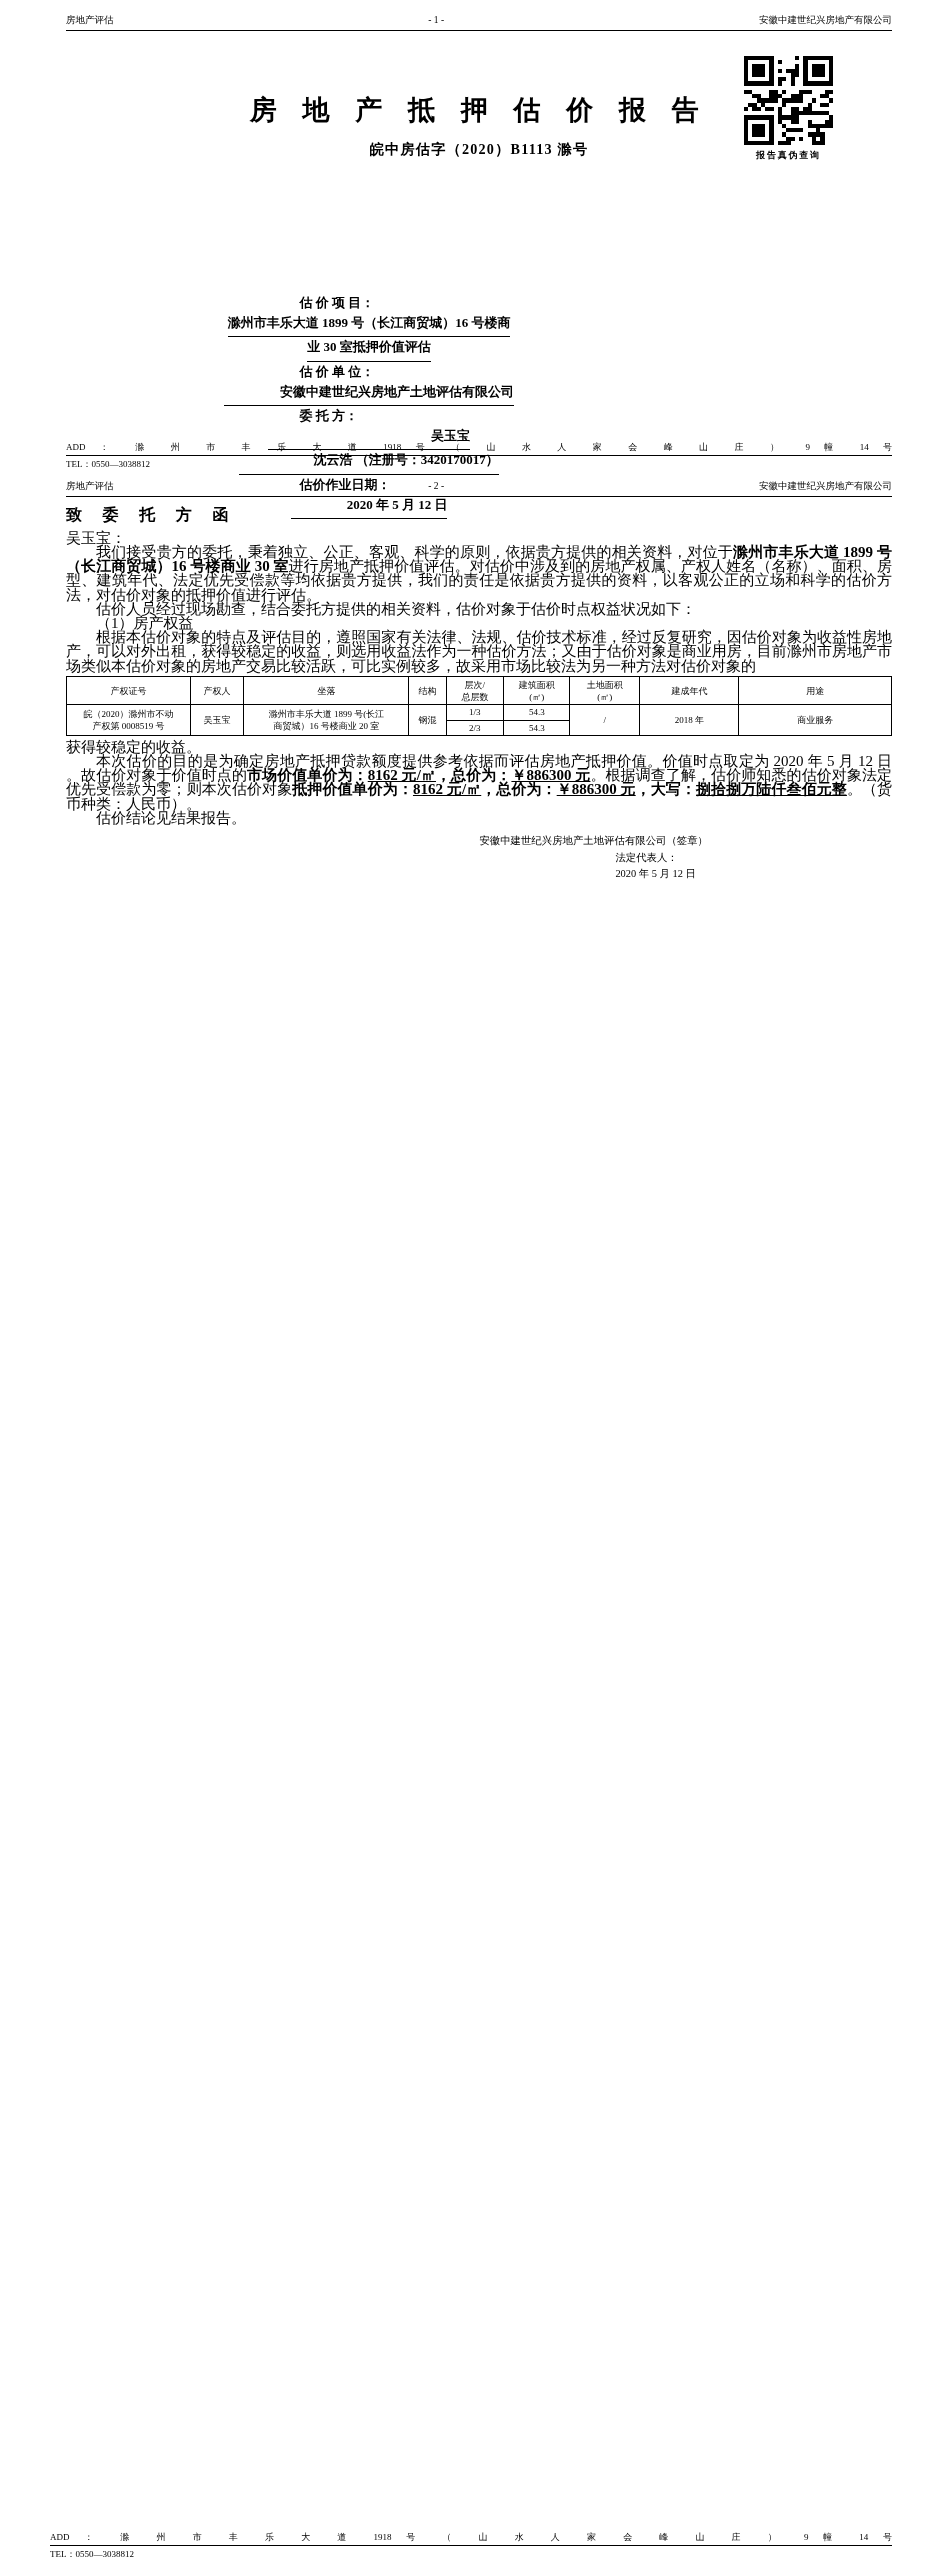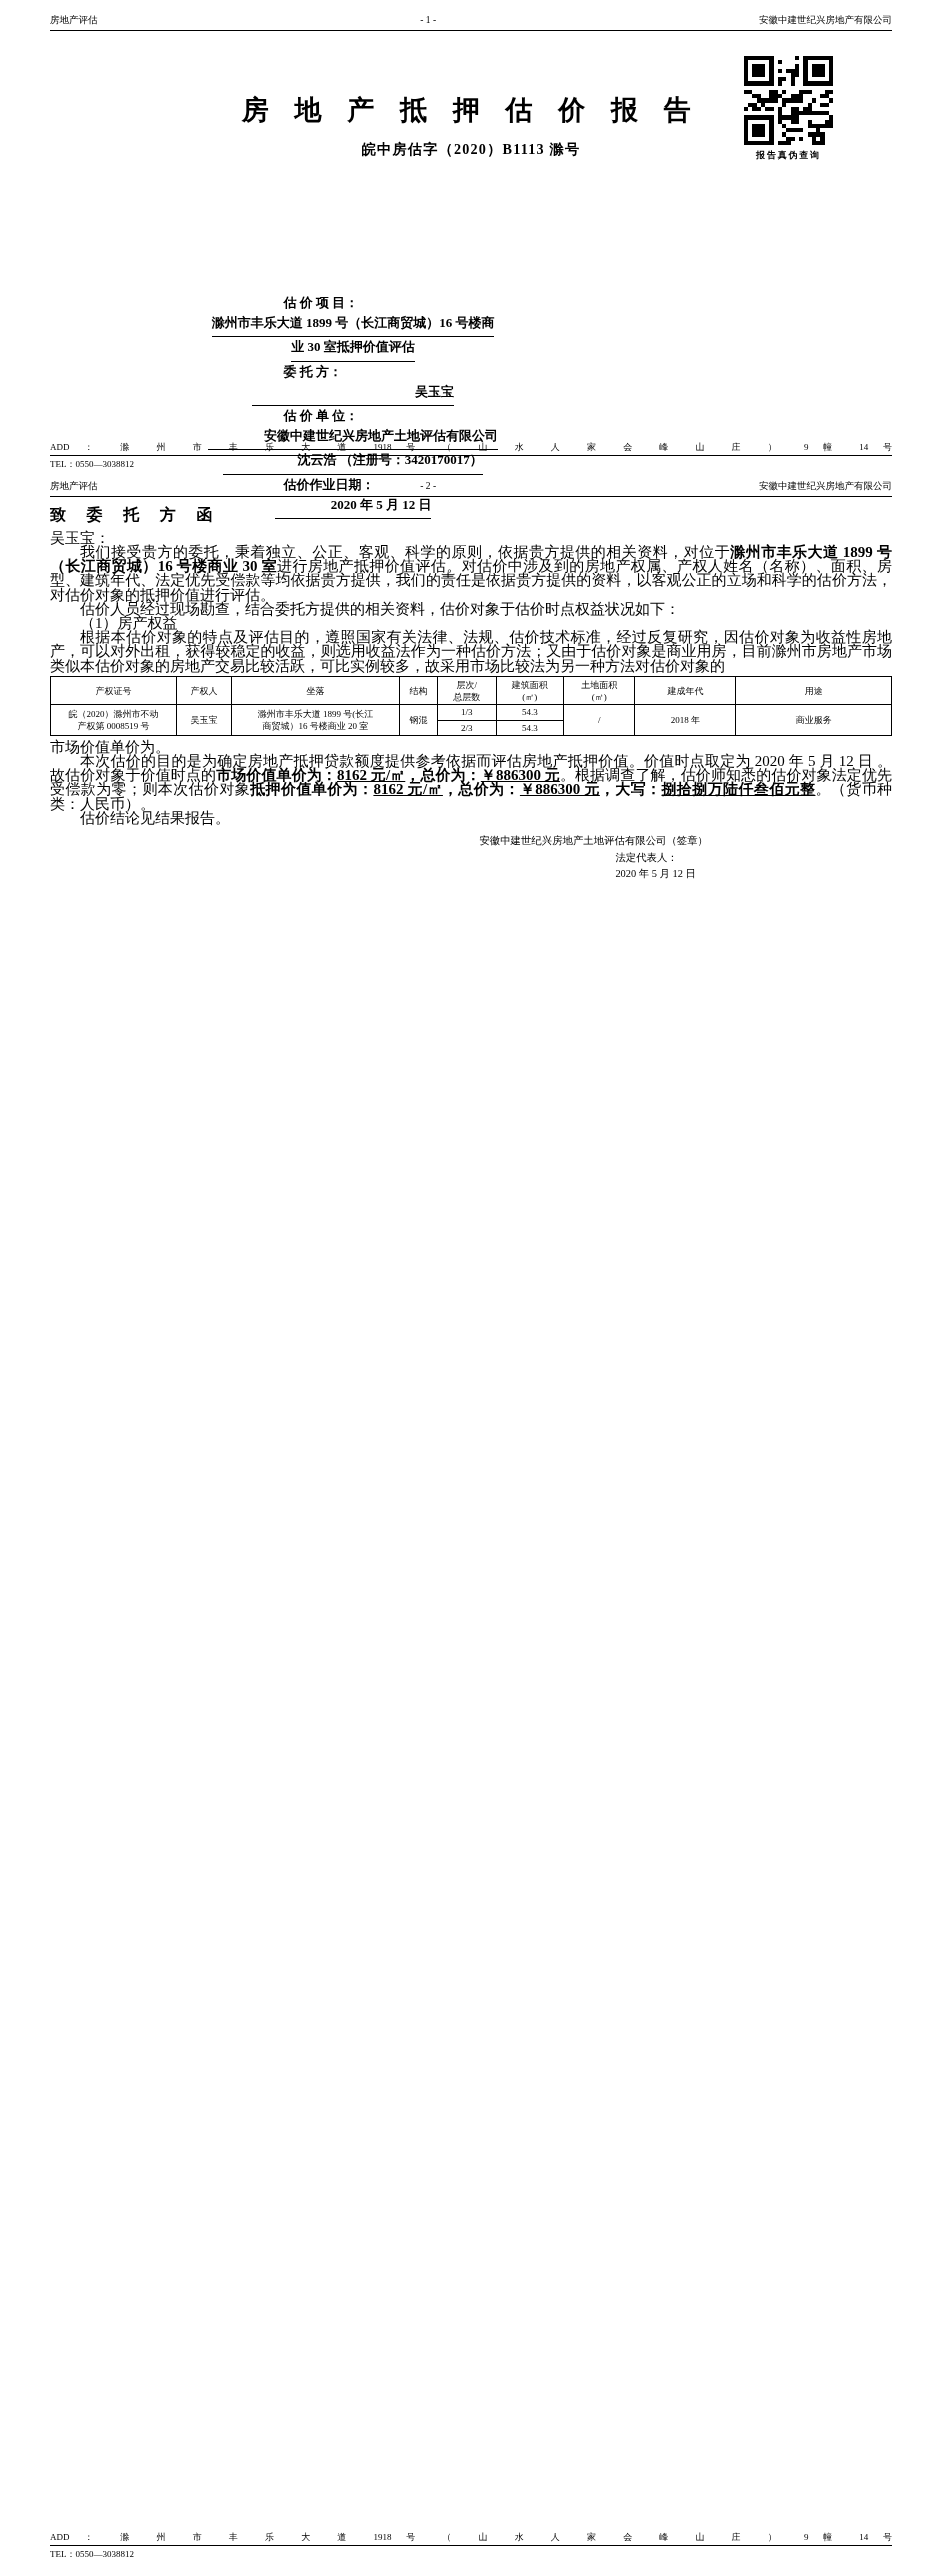--- a/index.html
+++ b/index.html
@@ -5,21 +5,21 @@
   html,body{margin:0;padding:0;background:#ffffff;}
   .canvas{
     position:relative;
     width:942px;
     height:2576px;
     background:#ffffff;
     color:#000;
     font-family:"Liberation Serif","DejaVu Serif",serif;
     overflow:hidden;
   }
-  .px{padding-left:50px;padding-right:50px;}
+  .px{padding-left:50px;padding-right:50px;margin-left:16px;}
 
   
   .doc-header{
     display:flex;justify-content:space-between;align-items:flex-end;
     font-size:9.5px;line-height:1.25;padding-top:15.4px;
   }
   .doc-header.tight{padding-top:6px;}
   .header-rule{border-bottom:0.9px solid #000;margin-top:3px;}
 
   .doc-footer{font-size:9px;line-height:1.35;}
@@ -306,26 +306,26 @@
     <div class="form">
       <div class="form-row">
         <span class="form-label w235">估 价 项 目：</span>
         <span class="form-value">滁州市丰乐大道 1899 号（长江商贸城）16 号楼商</span>
       </div>
       <div class="form-row">
         <span class="form-label w235"></span>
         <span class="form-value">业 30 室抵押价值评估</span>
       </div>
       <div class="form-row">
+        <span class="form-label w235">估 价 单 位：</span>
+        <span class="form-value pl95">安徽中建世纪兴房地产土地评估有限公司</span>
+      </div>
+      <div class="form-row">
         <span class="form-label w235">委 托 方：</span>
         <span class="form-value pl275">吴玉宝</span>
-      </div>
-      <div class="form-row">
-        <span class="form-label w235">估 价 单 位：</span>
-        <span class="form-value pl95">安徽中建世纪兴房地产土地评估有限公司</span>
       </div>
       <div class="form-row">
         <span class="form-label w290"></span>
         <span class="form-value pl125">沈云浩 （注册号：3420170017）</span>
       </div>
       <div class="form-row">
         <span class="form-label w235">估价作业日期：</span>
         <span class="form-value pl95">2020 年 5 月 12 日</span>
       </div>
     </div>
@@ -398,21 +398,21 @@
           <td rowspan="2">2018 年</td>
           <td rowspan="2">商业服务</td>
         </tr>
         <tr>
           <td>2/3</td>
           <td>54.3</td>
         </tr>
       </tbody>
     </table>
 
-    <p class="para">市场价值单价为。</p>
+    <p class="para">获得较稳定的收益。</p>
 
     <p class="para indent"><span>本次估价的目的是为确定房地产抵押贷款额度提供参考依据而评估房地产抵押价值。价值时点取定为 2020 年 5 月 12 日 。故估价对象于价值时点的</span><span class="b">市场价值单价为：</span><span class="b u">8162 元/㎡</span><span class="b">，总价为：</span><span class="b u">￥886300 元</span><span>。根据调查了解，估价师知悉的估价对象法定优先受偿款为零；则本次估价对象</span><span class="b">抵押价值单价为：</span><span class="b u">8162 元/㎡</span><span class="b">，总价为：</span><span class="b u">￥886300 元</span><span class="b">，大写：</span><span class="b u">捌拾捌万陆仟叁佰元整</span><span>。（货币种类：人民币）。</span></p>
 
     <p class="para indent">估价结论见结果报告。</p>
 
     <div class="signature">
       <div>安徽中建世纪兴房地产土地评估有限公司（签章）</div>
       <div class="sig-ind">法定代表人：</div>
       <div class="sig-ind">2020 年 5 月 12 日</div>
     </div>

